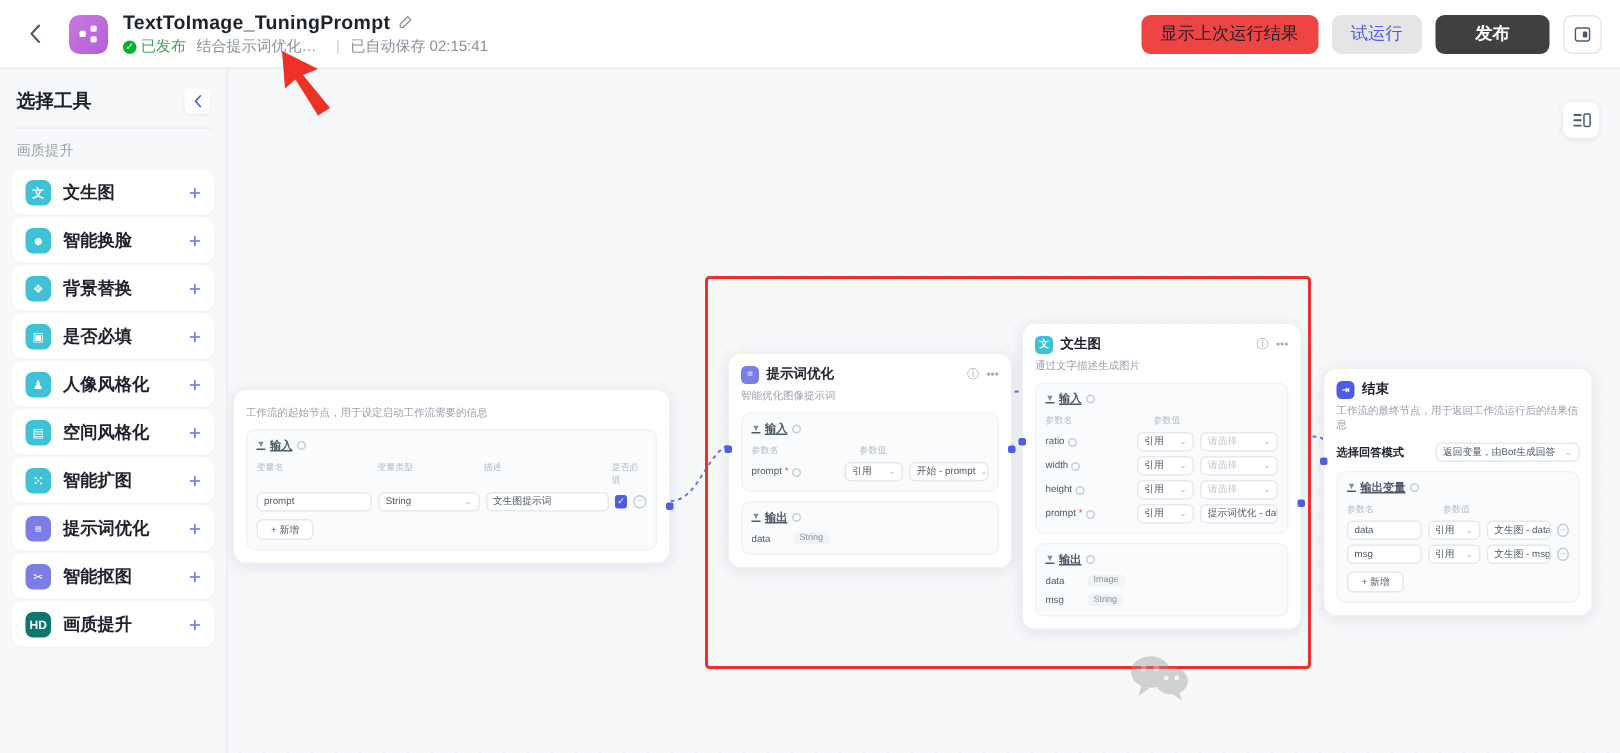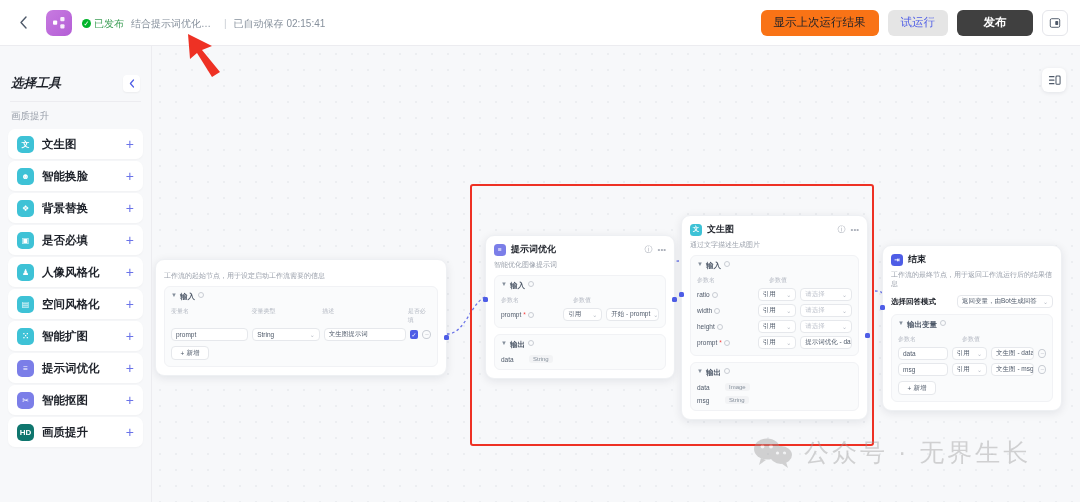--- a/index.html
+++ b/index.html
@@ -39,37 +39,37 @@
   .sep-txt { color:#c9cdd4; }
   .desc-txt { color:#86909c; max-width: 86px; overflow:hidden; text-overflow: ellipsis; white-space: nowrap; }
   .autosave { color:#86909c; }
 
   .top-actions { margin-left: auto; display: flex; align-items: center; gap: 9px; padding-right: 12px; }
   .btn {
     height: 26px; border-radius: 6px; padding: 0 13px;
     display: flex; align-items: center; justify-content: center;
     font-size: 11.5px; cursor: pointer; white-space: nowrap;
   }
-  .btn-ghost { background: #f97316; color: #1d2129; }
+  .btn-ghost { background: #ef4444; color: #1d2129; }
   .btn-outline { background: #e5e5e5; color: #4e5de6; }
   .btn-primary { background: #404040; color: #fff; min-width: 76px; font-weight: bold; }
   .icon-btn {
     width: 26px; height: 26px; border-radius: 6px; background:#fff;
     border: 1px solid #e5e6eb;
     display: flex; align-items: center; justify-content: center; color:#4e5969; cursor:pointer;
   }
 
   
   .sidebar {
     position: absolute; left: 0; top: 46px; width: 152px; height: 456px;
     background: #f7f8fa; border-right: 1px solid #ececf0; overflow: hidden; z-index: 20;
   }
   .side-head {
     height: 30px; display:flex; align-items:center; justify-content: space-between;
-    padding: 0 11px; margin-top: 22px; font-style: italic;
+    padding: 0 11px; margin-top: 6px;
   }
   .side-head-title { font-size: 12.5px; font-weight: bold; color:#1d2129; }
   .collapse-btn {
     width: 17px; height: 17px; background:#fff; border-radius: 4px;
     display:flex; align-items:center; justify-content:center; color:#4e5de6; font-size:9px;
     box-shadow: 0 1px 2px rgba(0,0,0,.05); cursor:pointer;
   }
   .side-divider { height:1px; background:#ececf0; margin: 3px 10px 0; }
   .group-label { font-size: 9.5px; color:#9aa0ab; padding: 8px 11px 4px; }
   .tool-item {
@@ -113,21 +113,21 @@
     display:flex; align-items:center; justify-content:center; color:#fff; font-size:6.5px; font-weight:bold;
   }
   .node-title { font-size: 9px; font-weight:bold; color:#1d2129; }
   .node-head-actions { margin-left:auto; display:flex; align-items:center; gap:5px; color:#a9aeb8; font-size:8px; }
   .node-desc { font-size: 7px; color:#9aa0ab; margin-top: 4px; line-height: 1.3; }
 
   .sec {
     margin-top: 6px; background:#fafbfc; border-radius: 6px; padding: 5px 6px 6px;
     border: 1px solid #f1f2f5;
   }
-  .sec-head { display:flex; align-items:flex-start; gap:3px; font-size: 7.5px; font-weight:bold; color:#4e5969; }
+  .sec-head { display:flex; align-items:center; gap:3px; font-size: 7.5px; font-weight:bold; color:#4e5969;text-decoration:underline; }
   .caret { font-size: 6px; color:#86909c; }
   .help-dot {
     width: 6px; height: 6px; border-radius:50%; border: .7px solid #c9cdd4; display:inline-block;
   }
   .col-head { display:flex; font-size: 6px; color:#b4b9c3; margin-top: 5px; }
   .row { display:flex; align-items:center; gap: 4px; margin-top: 3px; }
   .field {
     height: 13px; background:#fff; border:1px solid #e6e8ec; border-radius:4px;
     font-size: 6.5px; color:#4e5969; display:flex; align-items:center; padding: 0 4px;
     overflow:hidden; white-space:nowrap;
@@ -180,20 +180,28 @@
 
   <div class="app-icon">
     <svg width="14" height="14" viewBox="0 0 14 14">
       <rect x="1" y="4.5" width="4.2" height="4.2" rx="1" fill="#ffffff"></rect>
       <rect x="8.3" y="1" width="4.2" height="4.2" rx="1" fill="#ffffff" opacity=".88"></rect>
       <rect x="8.3" y="8.2" width="4.2" height="4.2" rx="1" fill="#ffffff" opacity=".88"></rect>
     </svg>
   </div>
 
   <div class="title-block">
+    <div class="title-row">
+      <span class="wf-title">TextToImage_TuningPrompt</span>
+      <span class="edit-icon">
+        <svg width="10" height="10" viewBox="0 0 12 12">
+          <path d="M8.2 1.4l2.4 2.4-6 6H2.2V7.4z" fill="none" stroke="#86909c" stroke-width="1" stroke-linejoin="round"></path>
+        </svg>
+      </span>
+    </div>
     <div class="sub-row">
       <span class="pub-badge">
         <span class="dot-ok">✓</span>
         <span>已发布</span>
       </span>
       <span class="desc-txt">结合提示词优化、文...</span>
       <span class="sep-txt">|</span>
       <span class="autosave">已自动保存 02:15:41</span>
     </div>
   </div>
@@ -536,21 +544,20 @@
     <svg width="42" height="32" viewBox="0 0 42 32">
       <ellipse cx="15" cy="12" rx="13" ry="10.5" fill="#9b9b9b"></ellipse>
       <path d="M9 21 L7 28 L14 23 Z" fill="#9b9b9b"></path>
       <circle cx="10.5" cy="9.5" r="1.9" fill="#f0f0f0"></circle>
       <circle cx="19" cy="9.5" r="1.9" fill="#f0f0f0"></circle>
       <ellipse cx="29" cy="18" rx="11" ry="9" fill="#9b9b9b"></ellipse>
       <path d="M34 25 L36 31 L29.5 26.5 Z" fill="#9b9b9b"></path>
       <circle cx="25.5" cy="16" r="1.6" fill="#f0f0f0"></circle>
       <circle cx="32.5" cy="16" r="1.6" fill="#f0f0f0"></circle>
     </svg>
-    <span class="wm-text">公众号 · 无界生长</span>
   </div>
 </div>
 
 <div class="red-arrow">
   <svg width="62" height="48" viewBox="0 0 62 48">
     <path d="M2 4 L26 16 L16 20 L34 42 L26 47 L11 23 L4 29 Z" fill="#ee3124"></path>
   </svg>
 </div>
 
 </body></html>

